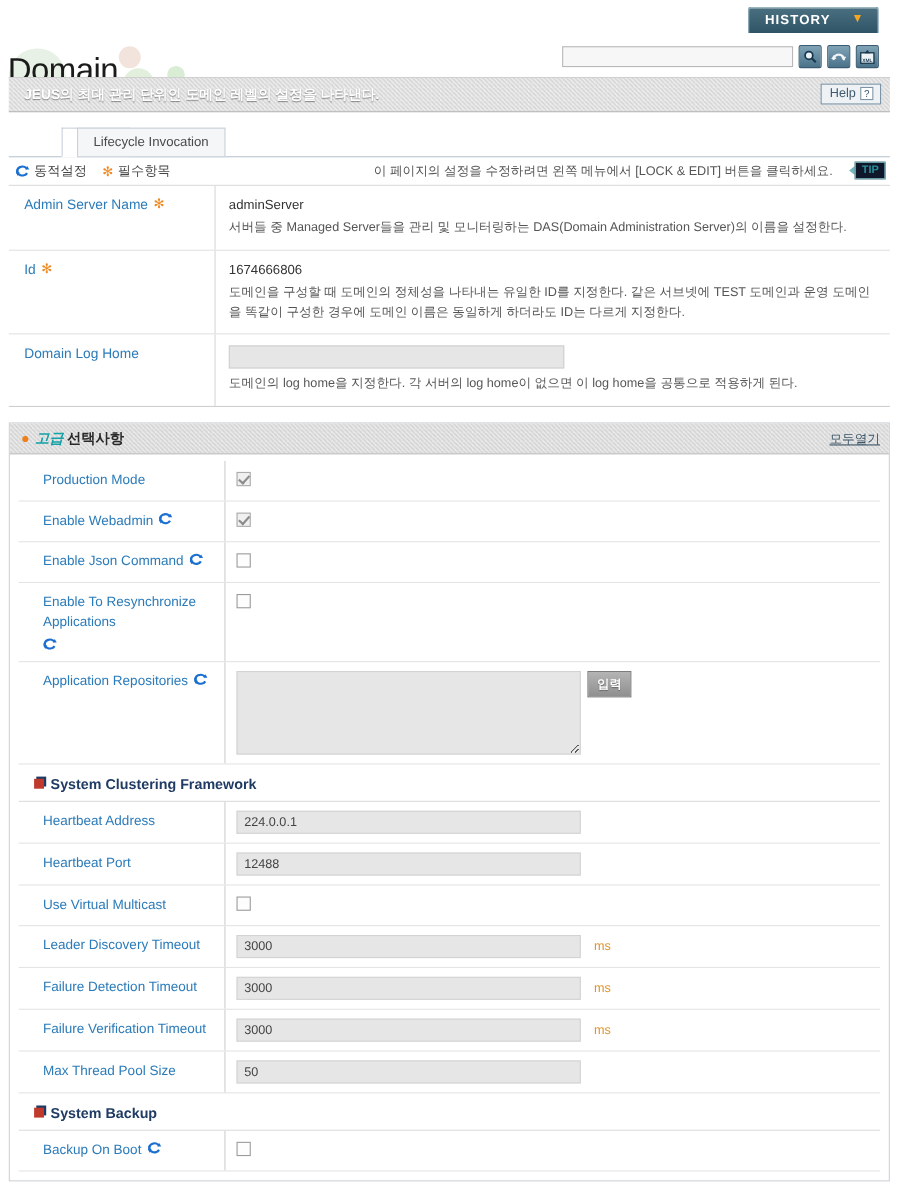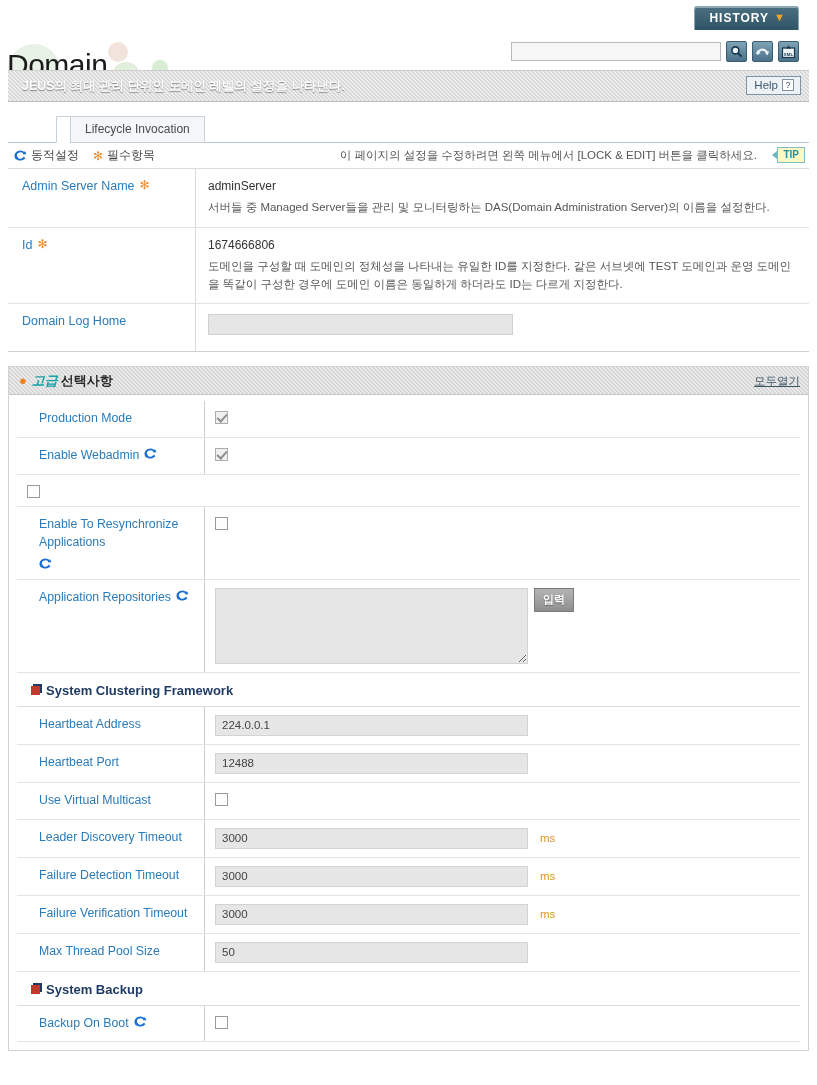--- a/index.html
+++ b/index.html
@@ -31,21 +31,21 @@
     position:absolute; right:18px; top:6px;
     background: linear-gradient(#4a6f80, #2f5466);
     border:1px solid #89a7b5;
     border-bottom:none;
     border-radius:3px 3px 0 0;
     color:#fff; font-weight:bold; font-size:12px;
     letter-spacing:1px;
     padding:4px 12px 5px 14px;
     box-shadow:0 1px 0 rgba(255,255,255,.4) inset;
     cursor:pointer;
-    display:flex; align-items:flex-start; gap:5px;margin-left:28px;
+    display:flex; align-items:flex-start; gap:19px;margin-left:28px;
   }
   .history-btn .chev { color:#f5a623; font-size:11px; }
   .search-row { position:absolute; right:18px; top:41px; display:flex; align-items:center; gap:5px; }
   .search-input {
     width:210px; height:19px;
     border:1px solid #b9b9b9;
     background:#f7f7f7;
     font-family:"Liberation Sans", sans-serif; font-size:11px;
     padding:0 4px;
   }
@@ -123,21 +123,21 @@
   }
   .tip-badge {
     position:absolute; right:4px; top:4px;
     display:flex; align-items:center;
   }
   .tip-badge .pin {
     width:0;height:0;border-top:4px solid transparent;border-bottom:4px solid transparent;
     border-right:5px solid #6fb8bf;
   }
   .tip-badge .lbl {
-    border:1px solid #7cc0c6; background:#fef9c3;
+    border:1px solid #7cc0c6; background:#0f172a;
     color:#2a8f98; font-weight:bold; font-size:10px;
     padding:1px 5px 2px 5px;
   }
 
   
   .ico-dyn { display:inline-block; width:13px; height:13px; position:relative; vertical-align:-2px; }
   .ico-req { color:#f08a24; font-size:12px; line-height:1; }
 
   
   .basic-table { margin:0 8px; border-bottom:1px solid #cfcfcf; }
@@ -337,20 +337,21 @@
       <div class="desc">도메인을 구성할 때 도메인의 정체성을 나타내는 유일한 ID를 지정한다. 같은 서브넷에 TEST 도메인과 운영 도메인을 똑같이 구성한 경우에 도메인 이름은 동일하게 하더라도 ID는 다르게 지정한다.</div>
     </div>
   </div>
 
   <div class="brow">
     <div class="blabel">
       <span>Domain Log Home</span>
     </div>
     <div class="bvalue">
       <input class="ro-input" type="text" readonly="" value="" style="">
+      <div class="desc">도메인의 log home을 지정한다. 각 서버의 log home이 없으면 이 log home을 공통으로 적용하게 된다.</div>
     </div>
   </div>
 
 </div>
 
 <div class="adv-wrap">
   <div class="adv-head">
     <span class="bulb">●</span>
     <span class="k1">고급</span>
     <span class="k2">선택사항</span>
@@ -379,20 +380,31 @@
               <path d="M2.2 11 L0.4 7.8 L4 7.8 Z" fill="#1a6fd0"></path>
             </svg>
         </span>
       </div>
       <div class="fctl">
         <span class="cbox checked disabled"></span>
       </div>
     </div>
 
     <div class="frow">
+      <div class="flabel">
+        <span>Enable Json Command</span>
+        <span class="ico-dyn">
+          <svg width="13" height="13" viewBox="0 0 13 13">
+              <path d="M2.2 8.4 A4 3.4 0 0 1 10.6 4.6" fill="none" stroke="#1a6fd0" stroke-width="2"></path>
+              <path d="M2.2 4.6 A4 3.4 0 0 0 10.6 8.4" fill="none" stroke="#1a6fd0" stroke-width="2"></path>
+              <path d="M10.8 2 L12.6 5.2 L9 5.2 Z" fill="#1a6fd0"></path>
+              <path d="M2.2 11 L0.4 7.8 L4 7.8 Z" fill="#1a6fd0"></path>
+            </svg>
+        </span>
+      </div>
       <div class="fctl">
         <span class="cbox"></span>
       </div>
     </div>
 
     <div class="frow">
       <div class="flabel">
         <span>Enable To Resynchronize Applications</span>
         <span class="ico-dyn">
           <svg width="13" height="13" viewBox="0 0 13 13">

